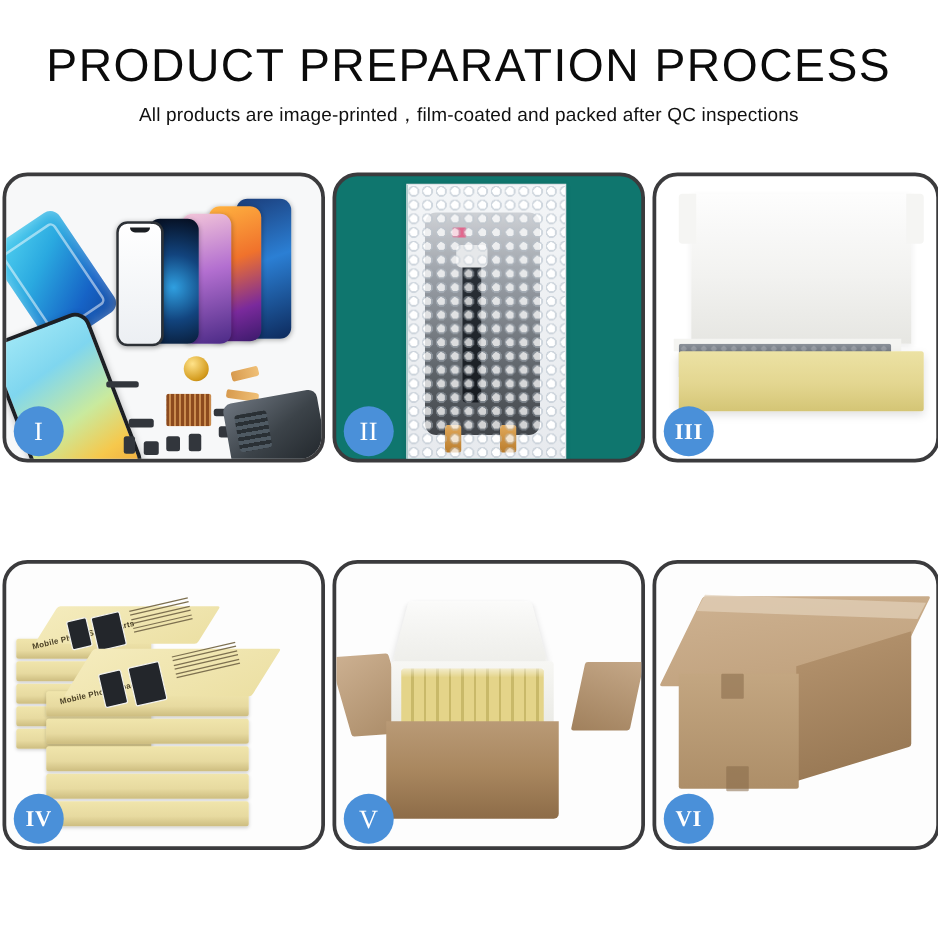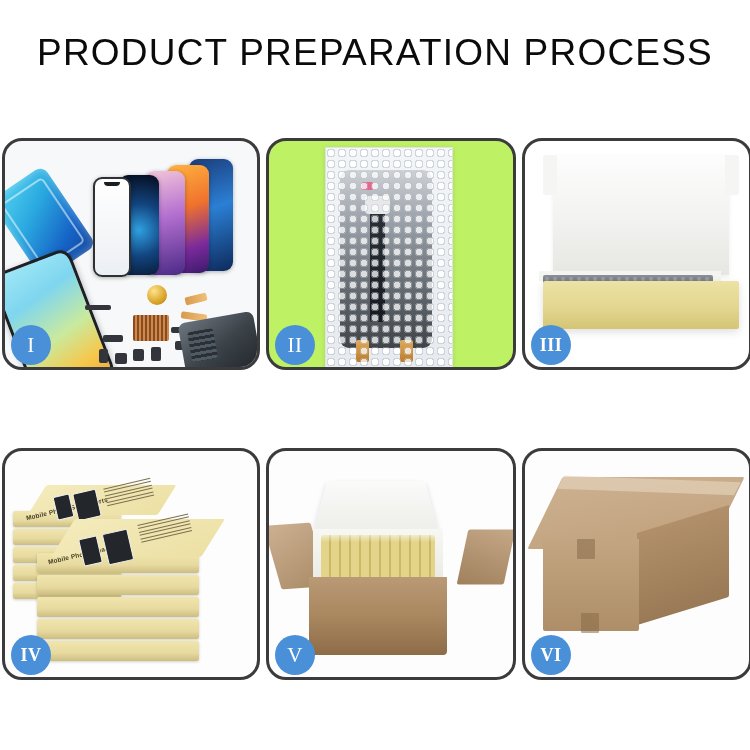--- a/index.html
+++ b/index.html
@@ -170,21 +170,21 @@
     background: repeating-linear-gradient(0deg,#4f5a63 0 3px,#2a3035 3px 6px);
     border-radius:3px;
   }
   .flex-strip {
     position: absolute;
     background: linear-gradient(90deg,#d79a4e,#f0c077);
     border-radius: 2px;
   }
 
   
-  .p2 { background: #bef264; }
+  .p2 { background: #0f766e; }
   .bubble-bag {
     position: absolute;
     left: 56px; top: 6px;
     width: 126px; height: 220px;
     background:
       radial-gradient(circle at 5px 5px, rgba(255,255,255,.95) 0 3.1px, rgba(198,206,214,.55) 3.2px 4.3px, rgba(0,0,0,0) 4.4px) 0 0 / 11px 11px,
       linear-gradient(180deg,#f3f5f7,#e7eaee);
     border: 1px solid #dfe3e8;
     box-shadow: 0 1px 5px rgba(0,0,0,.12);
   }
@@ -401,20 +401,21 @@
     width: 18px; height: 20px;
     background: rgba(135,106,72,.55);
     border-radius: 1px;
   }
 </style>
 </head>
 <body>
 
 <div class="header">
   <div class="page-title">PRODUCT PREPARATION PROCESS</div>
+  <div class="page-subtitle">All products are image-printed，film-coated and packed after QC inspections</div>
 </div>
 
 <div class="panel-grid">
 
   <div class="panel p1">
     <div class="panel-stage">
       <div class="blue-adhesive"></div>
 
       <div class="phone-fan">
         <div class="ph ph-e"></div>

